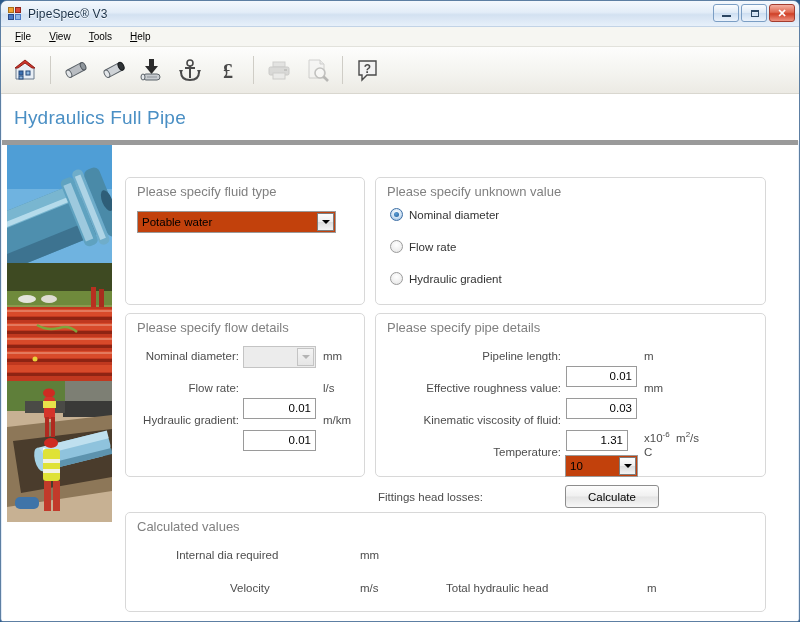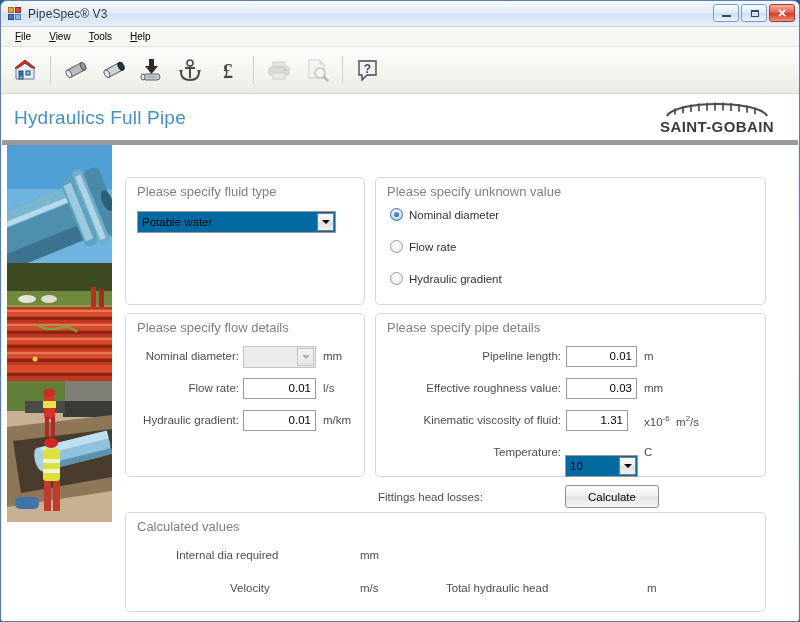--- a/index.html
+++ b/index.html
@@ -156,26 +156,27 @@
   .lbl.right { text-align: right; }
   .unit { position: absolute; font-size: 11.5px; color: #4d4d4d; white-space: nowrap; }
 
   .textbox {
     position: absolute; height: 21px;
     border: 1px solid #9a9a9a;
     background: #ffffff;
     font-size: 11.5px; color: #000;
     text-align: right; line-height: 19px; padding-right: 4px;
     font-family: "Liberation Sans", sans-serif;
+    margin-top: 20px;
   }
 
   .combo {
     position: absolute; height: 22px;
     border: 1px solid #9a9a9a;
-    background: #0369a1;
+    background: #c2410c;
     font-size: 11.5px; color: #000;
     line-height: 20px; padding-left: 4px;
     display: flex; align-items: center;
   }
   .combo .cb-val { flex: 1; overflow: hidden; white-space: nowrap; }
   .combo .cb-arrow {
     width: 17px; height: 18px; margin-right: 1px;
     border: 1px solid #7d7d7d;
     background: linear-gradient(180deg,#fdfdfd 0%,#eeeeee 50%,#dcdcdc 51%,#f3f3f3 100%);
     display: flex; align-items: center; justify-content: center; flex: 0 0 auto;
@@ -348,39 +349,20 @@
         <path d="M3 3 h17 v14 h-9 l-5 5 v-5 h-3 z" fill="#f2f2f2" stroke="#4a4a4a" stroke-width="1.4"></path>
         <text x="11.5" y="14.5" font-family="Liberation Sans, sans-serif" font-size="12" font-weight="bold" fill="#4a4a4a" text-anchor="middle">?</text>
       </svg>
     </div>
   </div>
 
   <div id="header">
     <div id="page-title">Hydraulics Full Pipe</div>
   </div>
 
-  <div id="brand">
-    <svg id="brand-arch" width="104" height="20" viewBox="0 0 104 20">
-      <path d="M2 19 C 10 3, 94 3, 102 19" fill="none" stroke="#4a4a4a" stroke-width="2.2"></path>
-      <g stroke="#4a4a4a" stroke-width="1.7">
-        <line x1="10" y1="17.6" x2="10" y2="11.5"></line>
-        <line x1="18" y1="16.2" x2="18" y2="9.2"></line>
-        <line x1="26" y1="15.1" x2="26" y2="7.6"></line>
-        <line x1="34" y1="14.3" x2="34" y2="6.5"></line>
-        <line x1="42" y1="13.8" x2="42" y2="5.8"></line>
-        <line x1="50" y1="13.5" x2="50" y2="5.4"></line>
-        <line x1="58" y1="13.6" x2="58" y2="5.5"></line>
-        <line x1="66" y1="14.0" x2="66" y2="6.0"></line>
-        <line x1="74" y1="14.8" x2="74" y2="7.0"></line>
-        <line x1="82" y1="15.8" x2="82" y2="8.6"></line>
-        <line x1="90" y1="17.2" x2="90" y2="10.8"></line>
-      </g>
-    </svg>
-    <div id="brand-name">SAINT-GOBAIN</div>
-  </div>
 
   <div id="grey-rule"></div>
   <div id="brand-sub">PAM UK</div>
 
   <div id="body">
 
     <div id="photostrip">
 
       <div class="photo" id="photo1">
         <svg width="105" height="118" viewBox="0 0 105 118" preserveAspectRatio="none">
@@ -532,21 +514,21 @@
       <div class="lbl right" style="left:30px; top:36px; width:155px;">Pipeline length:</div>
       <div class="textbox" style="left:190px; top:32px; width:71px;">0.01</div>
       <div class="unit" style="left:268px; top:36px;">m</div>
 
       <div class="lbl right" style="left:14px; top:68px; width:171px;">Effective roughness value:</div>
       <div class="textbox" style="left:190px; top:64px; width:71px;">0.03</div>
       <div class="unit" style="left:268px; top:68px;">mm</div>
 
       <div class="lbl right" style="left:14px; top:100px; width:171px;">Kinematic viscosity of fluid:</div>
       <div class="textbox" style="left:190px; top:96px; width:62px;">1.31</div>
-      <div class="unit" style="left:268px; top:100px;">
+      <div class="unit" style="left:268px; top:116px;">
         <span>x10</span><span class="sup">-6</span>
         &nbsp;<span>m</span><span class="sup">2</span><span>/s</span>
       </div>
 
       <div class="lbl right" style="left:30px; top:132px; width:155px;">Temperature:</div>
       <div class="combo" style="left:189px; top:141px; width:73px;">
         <span class="cb-val">10</span>
         <span class="cb-arrow">
             <i></i>
           </span>

